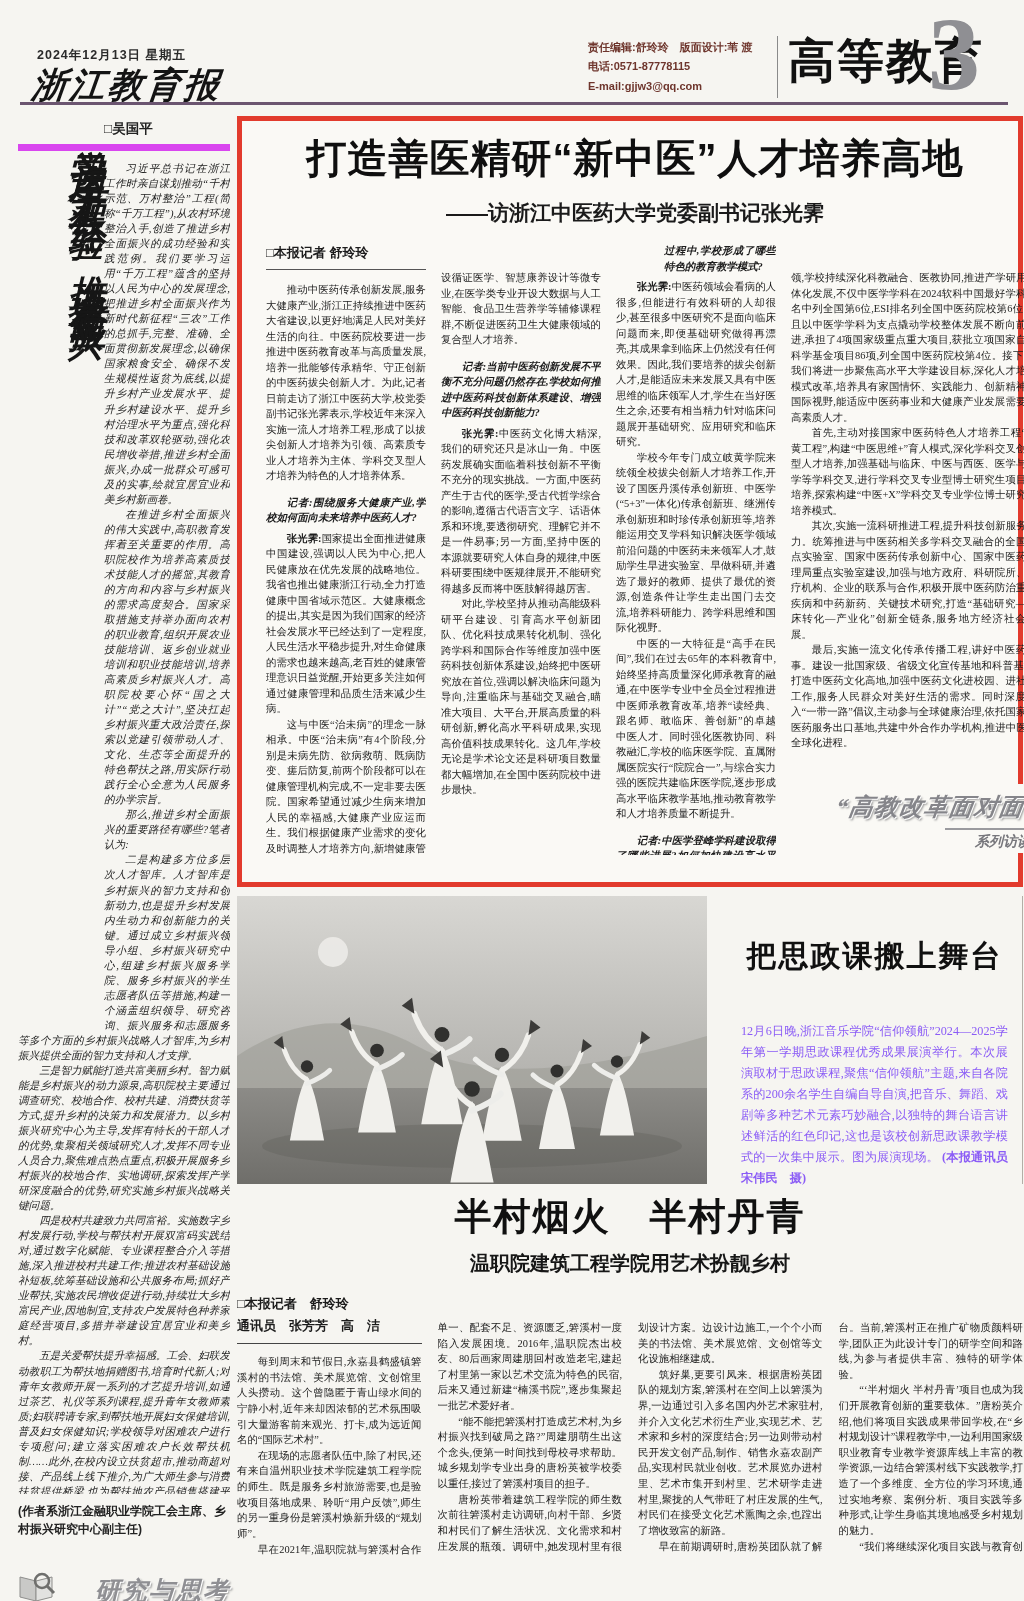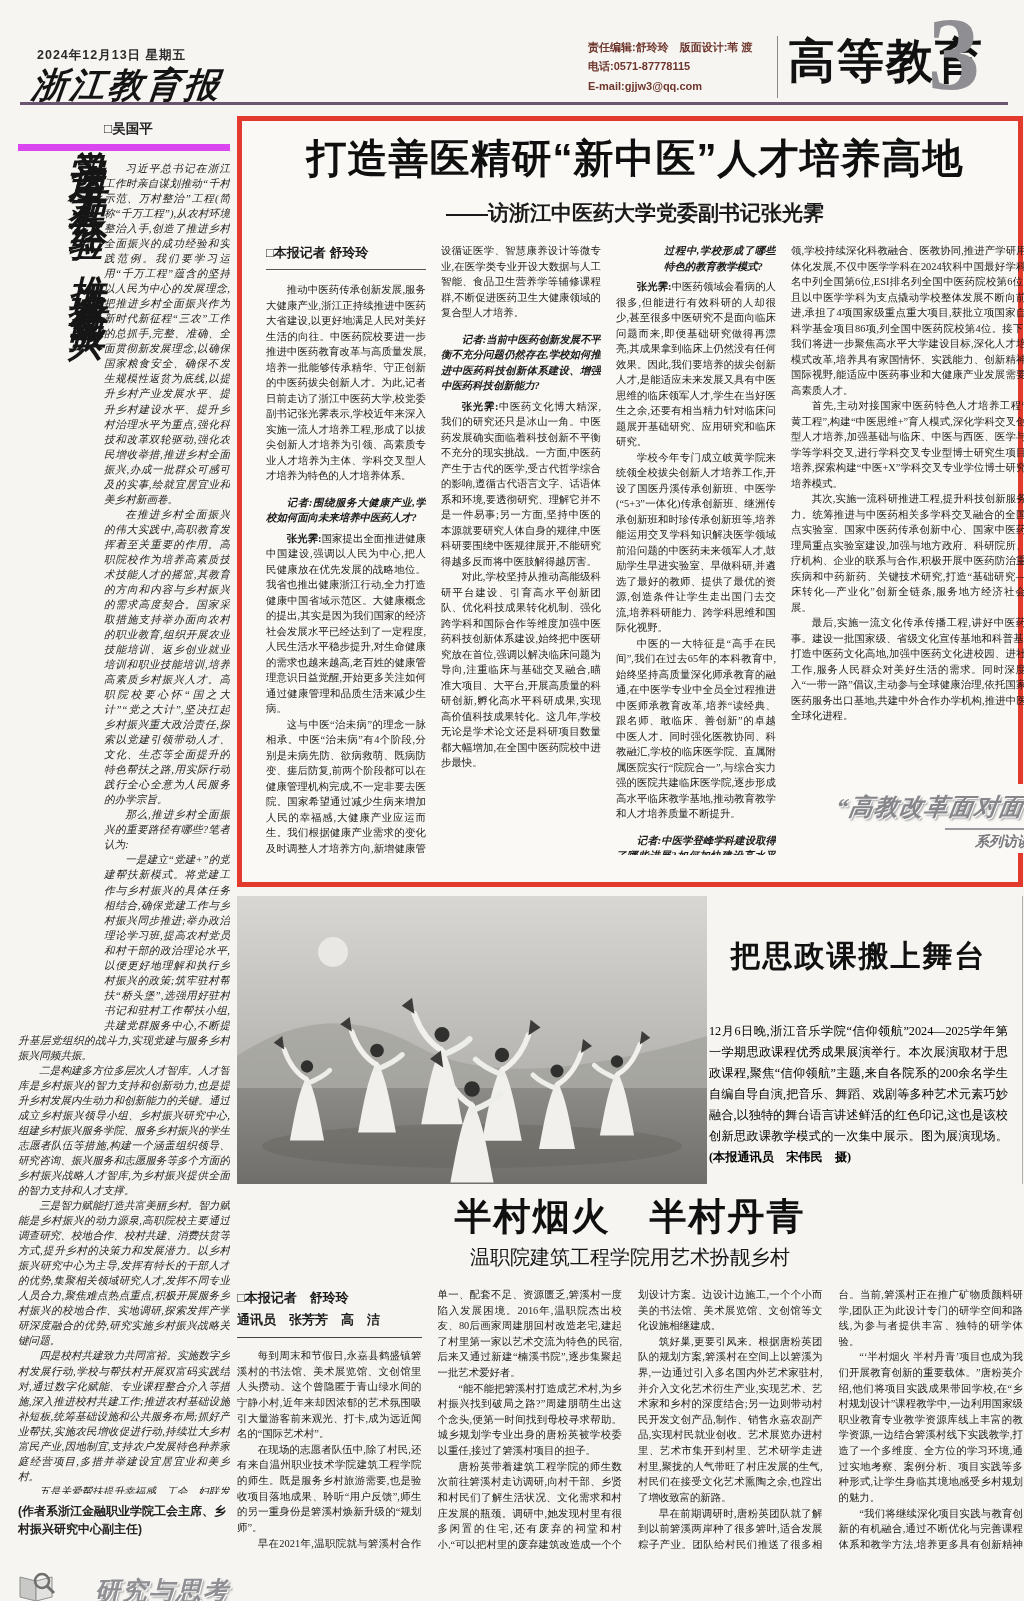--- a/index.html
+++ b/index.html
@@ -42,47 +42,47 @@
   .m-headline{text-align:center;font-size:40px;font-weight:900;letter-spacing:1px;color:#0f0f0f;
           font-family:"Liberation Sans","DejaVu Sans",sans-serif;margin-top:8px;}
   .m-subhead{text-align:center;font-size:21px;font-weight:700;color:#1a1a1a;margin-top:13px;
           font-family:"Liberation Sans","DejaVu Sans",sans-serif;}
   .mcols{display:flex;gap:15px;margin-top:16px;height:612px;}
   .mcol{overflow:hidden;height:100%;font-size:10.4px;line-height:1.49;text-align:justify;color:#1c1c1c;}
   .mw1{flex:0 0 160px;} .mw2{flex:0 0 160px;} .mw3{flex:0 0 160px;} .mw4{flex:0 0 246px;position:relative;}
   .m-byline{font-family:"Liberation Sans","DejaVu Sans",sans-serif;font-weight:700;font-size:13px;
           border-bottom:1px solid #555;padding-bottom:7px;margin-bottom:12px;}
   .para{margin:0;text-indent:2em;}
-  .para.cont{text-indent:0;}
+  .para.cont{text-indent:0;margin-top:27px;}
   .para.q{font-weight:700;font-style:italic;margin:11px 0 5px 0;}
   .para.q.cont{margin-top:0;text-indent:0;margin-left:48px;}
   .para b{font-weight:700;}
   .mw4-text{height:528px;overflow:hidden;}
   .hj-logo{position:absolute;right:0;bottom:2px;width:100%;text-align:right;background:#faf9f5;padding-top:6px;}
   .hj-line1{font-size:24px;font-weight:900;font-style:italic;color:#85858a;letter-spacing:1px;
           text-shadow:1px 1px 0 #fff,2px 2px 2px #9a9a9a;transform:skewX(-8deg);}
   .hj-line2{font-size:14px;font-weight:700;font-style:italic;color:#77777c;margin-top:2px;
           border-top:2px solid #9a9a9e;display:inline-block;padding:2px 6px 0 30px;}
 
   
   .photo-section{position:absolute;left:237px;top:896px;width:786px;height:288px;display:flex;
           border-right:1px solid #b3aea6;}
   .photo-box{flex:0 0 470px;height:288px;}
-  .photo-text{flex:1;padding:0 14px 0 2px;position:relative;}
+  .photo-text{flex:1;padding:0 14px 0 2px;position:relative;margin-left:32px;}
   .ps-title{text-align:center;font-size:30px;font-weight:900;letter-spacing:2px;margin-top:40px;
           font-family:"Liberation Sans","DejaVu Sans",sans-serif;color:#101010;}
-  .ps-caption{margin-top:44px;font-size:12.2px;line-height:1.72;text-align:justify;color:#000000;}
+  .ps-caption{margin-top:44px;font-size:12.2px;line-height:1.72;text-align:justify;color:#8b5cf6;}
   .ps-caption .cap{text-indent:2em;display:inline;}
   .ps-credit{font-weight:700;}
 
   
   .bottom-article{position:absolute;left:237px;top:1192px;width:786px;height:409px;overflow:hidden;}
   .b-headline{text-align:center;font-size:37px;font-weight:900;letter-spacing:2px;color:#101010;
           font-family:Liberation Mono, monospace;margin-top:22px;}
-  .b-subhead{text-align:center;font-size:20px;font-weight:400;margin-top:2px;color:#161616;
+  .b-subhead{text-align:center;font-size:20px;font-weight:700;margin-top:8px;color:#161616;
           font-family:"Liberation Sans","DejaVu Sans",sans-serif;}
   .bcols{display:flex;gap:16px;margin-top:16px;height:262px;}
   .bcol{flex:1;overflow:hidden;font-size:10.4px;line-height:1.5;text-align:justify;color:#1c1c1c;}
   .b-byline{font-family:"Liberation Sans","DejaVu Sans",sans-serif;font-weight:700;font-size:13px;
           line-height:1.7;border-bottom:1px solid #444;padding-bottom:6px;margin-bottom:10px;}
 </style>
 </head>
 <body>
 
 <div class="page">
@@ -100,21 +100,20 @@
   <div class="hdr-rule"></div>
 
   <aside class="sidebar">
     <div class="sb-flow">
       <div class="v-title">学习运用『千万工程』经验、推进乡村全面振兴</div>
       <div class="sb-author">□吴国平</div>
       <div>
           <p class="para p">习近平总书记在浙江工作时亲自谋划推动“千村示范、万村整治”工程(简称“千万工程”),从农村环境整治入手,创造了推进乡村全面振兴的成功经验和实践范例。我们要学习运用“千万工程”蕴含的坚持以人民为中心的发展理念,把推进乡村全面振兴作为新时代新征程“三农”工作的总抓手,完整、准确、全面贯彻新发展理念,以确保国家粮食安全、确保不发生规模性返贫为底线,以提升乡村产业发展水平、提升乡村建设水平、提升乡村治理水平为重点,强化科技和改革双轮驱动,强化农民增收举措,推进乡村全面振兴,办成一批群众可感可及的实事,绘就宜居宜业和美乡村新画卷。</p>
           <p class="para p">在推进乡村全面振兴的伟大实践中,高职教育发挥着至关重要的作用。高职院校作为培养高素质技术技能人才的摇篮,其教育的方向和内容与乡村振兴的需求高度契合。国家采取措施支持举办面向农村的职业教育,组织开展农业技能培训、返乡创业就业培训和职业技能培训,培养高素质乡村振兴人才。高职院校要心怀“国之大计”“党之大计”,坚决扛起乡村振兴重大政治责任,探索以党建引领带动人才、文化、生态等全面提升的特色帮扶之路,用实际行动践行全心全意为人民服务的办学宗旨。</p>
           <p class="para p">那么,推进乡村全面振兴的重要路径有哪些?笔者认为:</p>
-          <p class="para p">一是建立“党建+”的党建帮扶新模式。将党建工作与乡村振兴的具体任务相结合,确保党建工作与乡村振兴同步推进;举办政治理论学习班,提高农村党员和村干部的政治理论水平,以便更好地理解和执行乡村振兴的政策;筑牢驻村帮扶“桥头堡”,选强用好驻村书记和驻村工作帮扶小组,共建党群服务中心,不断提升基层党组织的战斗力,实现党建与服务乡村振兴同频共振。</p>
           <p class="para p">二是构建多方位多层次人才智库。人才智库是乡村振兴的智力支持和创新动力,也是提升乡村发展内生动力和创新能力的关键。通过成立乡村振兴领导小组、乡村振兴研究中心,组建乡村振兴服务学院、服务乡村振兴的学生志愿者队伍等措施,构建一个涵盖组织领导、研究咨询、振兴服务和志愿服务等多个方面的乡村振兴战略人才智库,为乡村振兴提供全面的智力支持和人才支撑。</p>
           <p class="para p">三是智力赋能打造共富美丽乡村。智力赋能是乡村振兴的动力源泉,高职院校主要通过调查研究、校地合作、校村共建、消费扶贫等方式,提升乡村的决策力和发展潜力。以乡村振兴研究中心为主导,发挥有特长的干部人才的优势,集聚相关领域研究人才,发挥不同专业人员合力,聚焦难点热点重点,积极开展服务乡村振兴的校地合作、实地调研,探索发挥产学研深度融合的优势,研究实施乡村振兴战略关键问题。</p>
           <p class="para p">四是校村共建致力共同富裕。实施数字乡村发展行动,学校与帮扶村开展双富码实践结对,通过数字化赋能、专业课程整合介入等措施,深入推进校村共建工作;推进农村基础设施补短板,统筹基础设施和公共服务布局;抓好产业帮扶,实施农民增收促进行动,持续壮大乡村富民产业,因地制宜,支持农户发展特色种养家庭经营项目,多措并举建设宜居宜业和美乡村。</p>
           <p class="para p">五是关爱帮扶提升幸福感。工会、妇联发动教职工为帮扶地捐赠图书,培育时代新人;对青年女教师开展一系列的才艺提升培训,如通过茶艺、礼仪等系列课程,提升青年女教师素质;妇联聘请专家,到帮扶地开展妇女保健培训,普及妇女保健知识;学校领导对困难农户进行专项慰问;建立落实困难农户长效帮扶机制……此外,在校内设立扶贫超市,推动商超对接、产品线上线下推介,为广大师生参与消费扶贫提供桥梁,也为帮扶地农产品销售搭建平台,提升教职工的获得感和幸福感。</p>
         </div>
     </div>
     <div class="sb-att">(作者系浙江金融职业学院工会主席、乡村振兴研究中心副主任)</div>
     <div class="sb-logo">
       <span>
         <svg width="40" height="34" viewBox="0 0 40 34">

